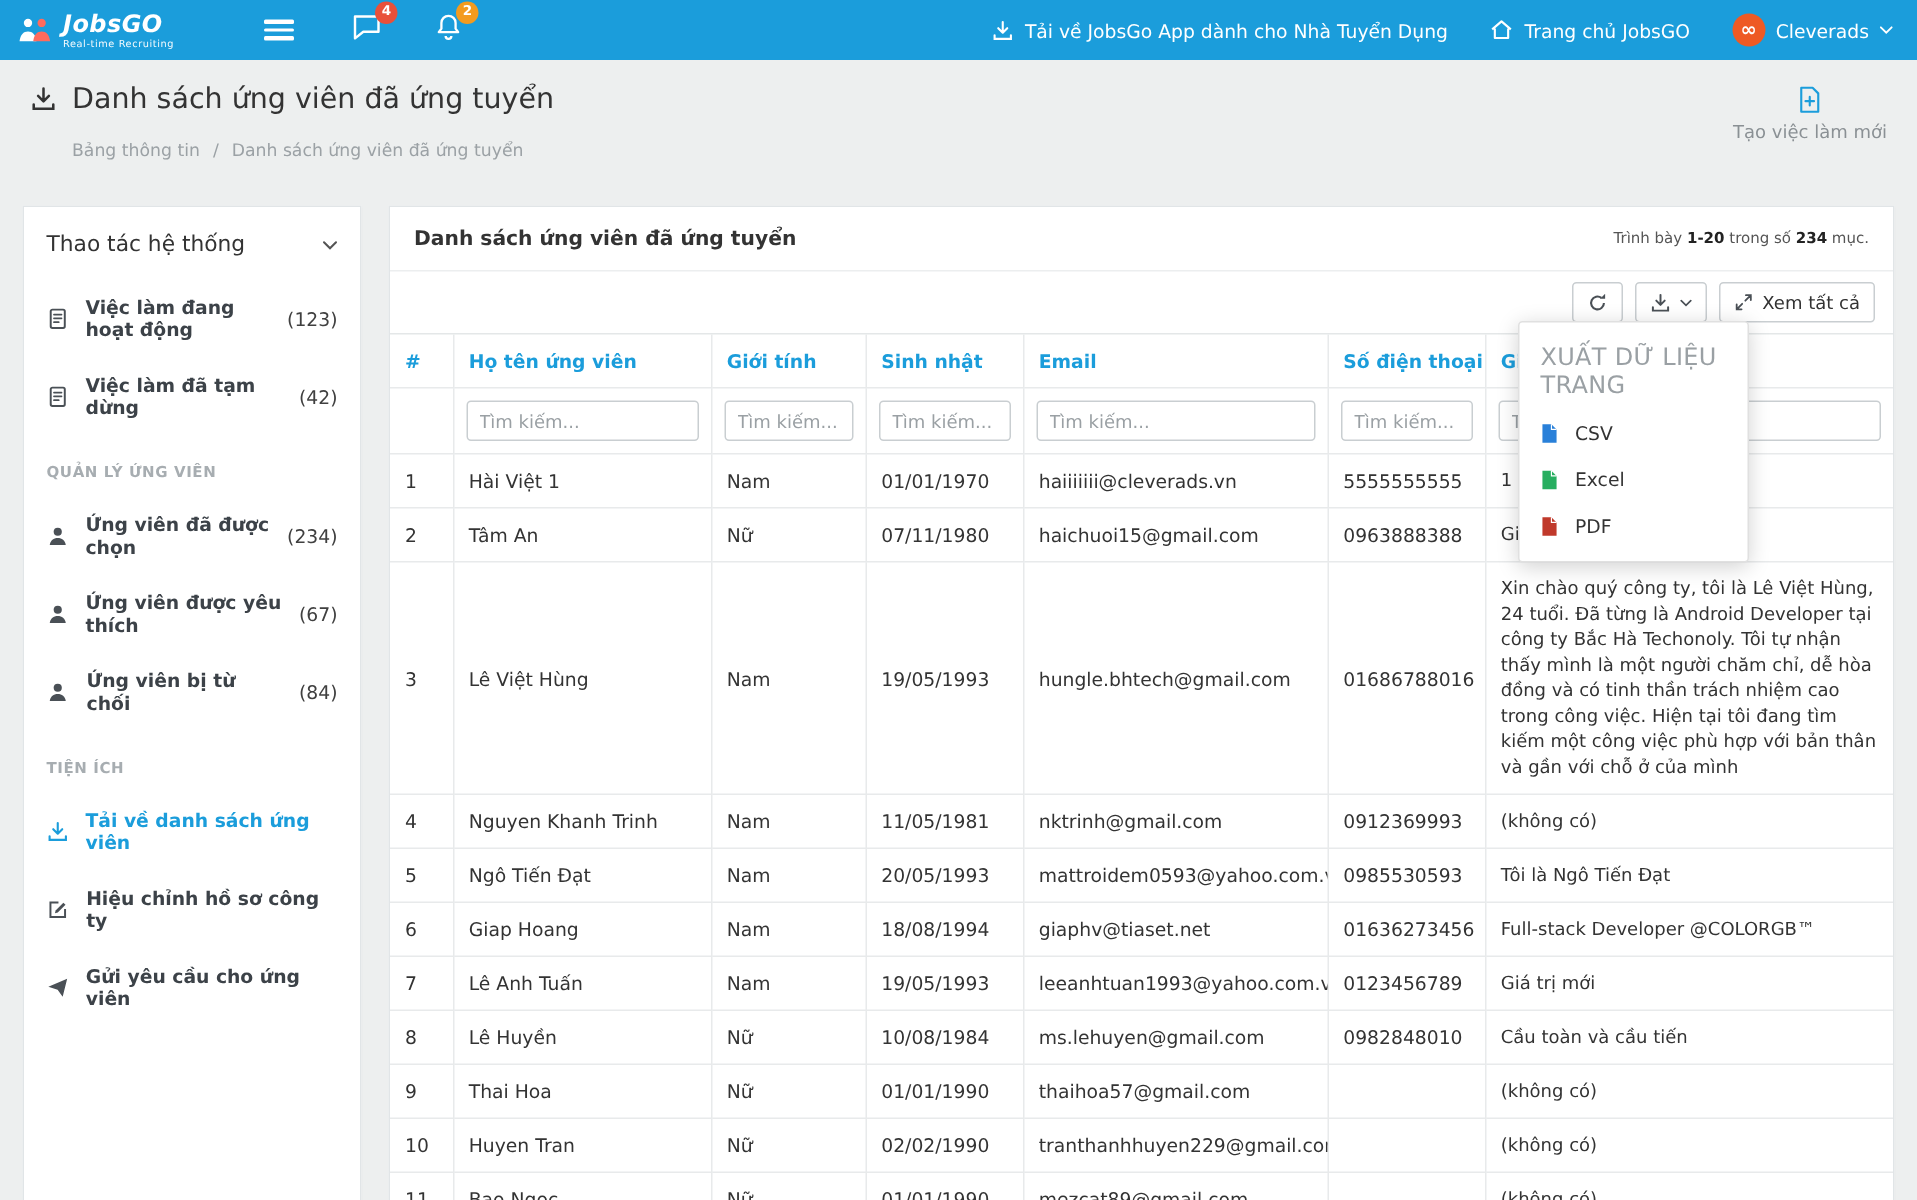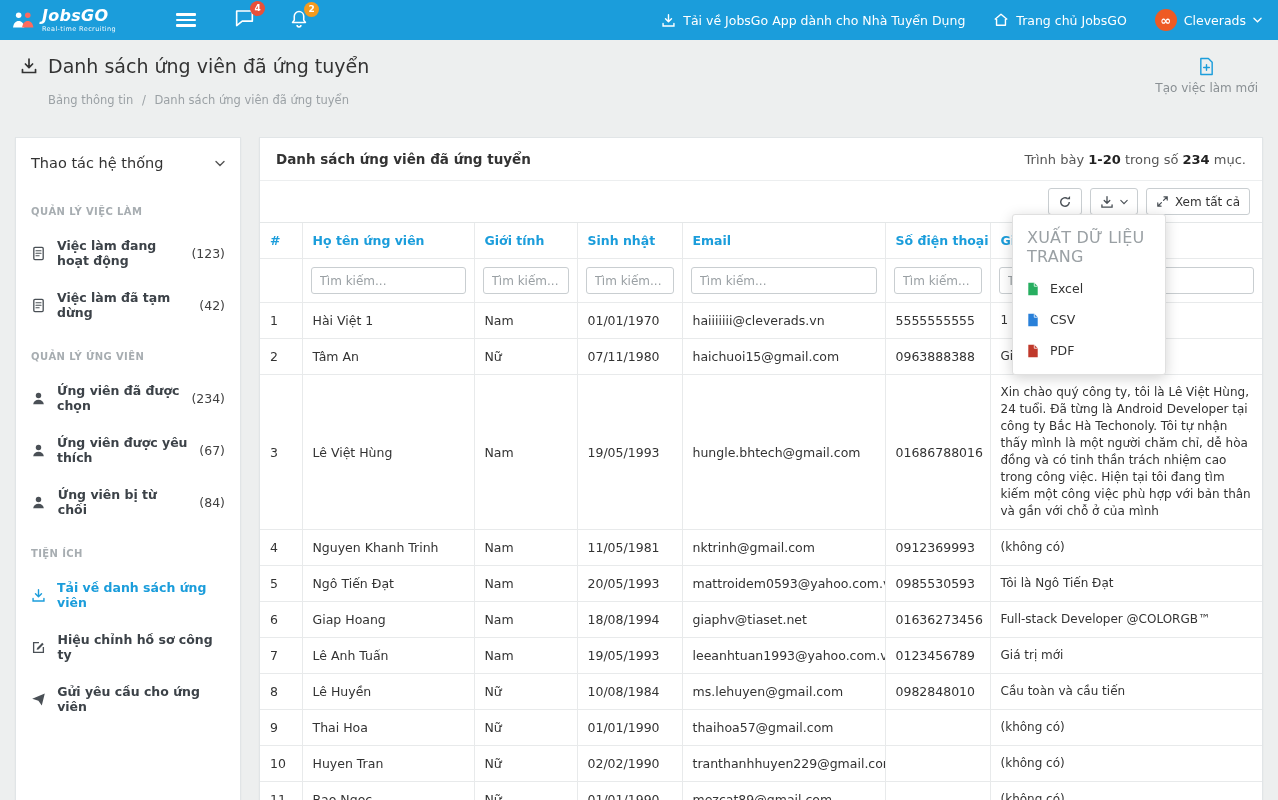--- a/index.html
+++ b/index.html
@@ -50,21 +50,21 @@
   .side-item{display:flex;align-items:center;gap:11px;padding:11px 15px;font-size:12.5px;font-weight:bold;color:#3c4248;cursor:pointer;}
   .side-item .icon{color:#4a5056;width:16px;}
   .side-item.active{color:var(--accent);}
   .side-item.active .icon{color:var(--accent);}
   .side-count{color:#404040;font-weight:normal;}
 
   
   .main-panel{flex:1;position:relative;min-height:700px;}
   .panel-head{display:flex;justify-content:space-between;align-items:center;padding:13px 16px;border-bottom:1px solid #eceeef;}
   .panel-head h2{font-size:13.5px;font-weight:bold;color:#333;}
-  .summary{font-size:13px;color:#555;}
+  .summary{font-size:10px;color:#555;}
   .summary b{color:#222;}
   .toolbar{display:flex;justify-content:flex-end;align-items:center;gap:8px;padding:7px 12px;border-bottom:1px solid #e4e7e8;}
   .tool-btn{display:inline-flex;align-items:center;gap:6px;background:#fff;border:1px solid #c9ced1;border-radius:3px;height:27px;padding:0 9px;font-size:12px;color:#333;cursor:pointer;font-family:inherit;}
   .tool-btn .icon{color:#4a5056;}
 
   
   .grid{width:100%;border-collapse:collapse;table-layout:fixed;}
   .grid th,.grid td{border:1px solid #e8eaeb;border-top:none;overflow:hidden;}
   .grid tr > *:first-child{border-left:none;}
   .grid tr > *:last-child{border-right:none;}
@@ -183,21 +183,20 @@
   <aside class="panel sidebar">
     <div class="side-title">
       <span>Thao tác hệ thống</span>
       <span class="icon">
         <svg viewBox="0 0 10 6" width="10" height="7">
             <path d="M1 1l4 4 4-4" fill="none" stroke="currentColor" stroke-width="1.4" stroke-linecap="round"></path>
           </svg>
       </span>
     </div>
     <div>
-        <div class="side-heading">QUẢN LÝ VIỆC LÀM</div>
         <div class="side-item">
           <span class="icon">
             <svg viewBox="0 0 16 16" width="15" height="15">
               <rect x="3" y="1.5" width="10" height="13" rx="1.2" fill="none" stroke="currentColor" stroke-width="1.4"></rect>
               <path d="M5.3 5h5.4M5.3 7.7h5.4M5.3 10.4h3.4" stroke="currentColor" stroke-width="1.2" fill="none" stroke-linecap="round"></path>
             </svg>
           </span>
           <span class="side-label">Việc làm đang hoạt động</span>
           <span class="side-count">(123)</span>
         </div>
@@ -446,36 +445,36 @@
             <td></td>
             <td class="intro-cell">(không có)</td>
           </tr>
         </tbody>
     </table>
 
     <div class="export-menu">
       <div class="em-head">XUẤT DỮ LIỆU TRANG</div>
       <div>
           <div class="em-item">
+            <span class="icon" style="color: rgb(41, 128, 217);">
+              <svg viewBox="0 0 14 16" width="12" height="14">
+                <path d="M1.5.8h7l4 4v10.4h-11z" fill="currentColor"></path>
+                <path d="M8.5.8v4h4" fill="none" stroke="#fff" stroke-width=".9"></path>
+              </svg>
+            </span>
+            <span>CSV</span>
+          </div>
+          <div class="em-item">
             <span class="icon" style="color: rgb(39, 174, 96);">
               <svg viewBox="0 0 14 16" width="12" height="14">
                 <path d="M1.5.8h7l4 4v10.4h-11z" fill="currentColor"></path>
                 <path d="M8.5.8v4h4" fill="none" stroke="#fff" stroke-width=".9"></path>
               </svg>
             </span>
             <span>Excel</span>
-          </div>
-          <div class="em-item">
-            <span class="icon" style="color: rgb(41, 128, 217);">
-              <svg viewBox="0 0 14 16" width="12" height="14">
-                <path d="M1.5.8h7l4 4v10.4h-11z" fill="currentColor"></path>
-                <path d="M8.5.8v4h4" fill="none" stroke="#fff" stroke-width=".9"></path>
-              </svg>
-            </span>
-            <span>CSV</span>
           </div>
           <div class="em-item">
             <span class="icon" style="color: rgb(192, 57, 43);">
               <svg viewBox="0 0 14 16" width="12" height="14">
                 <path d="M1.5.8h7l4 4v10.4h-11z" fill="currentColor"></path>
                 <path d="M8.5.8v4h4" fill="none" stroke="#fff" stroke-width=".9"></path>
               </svg>
             </span>
             <span>PDF</span>
           </div>

